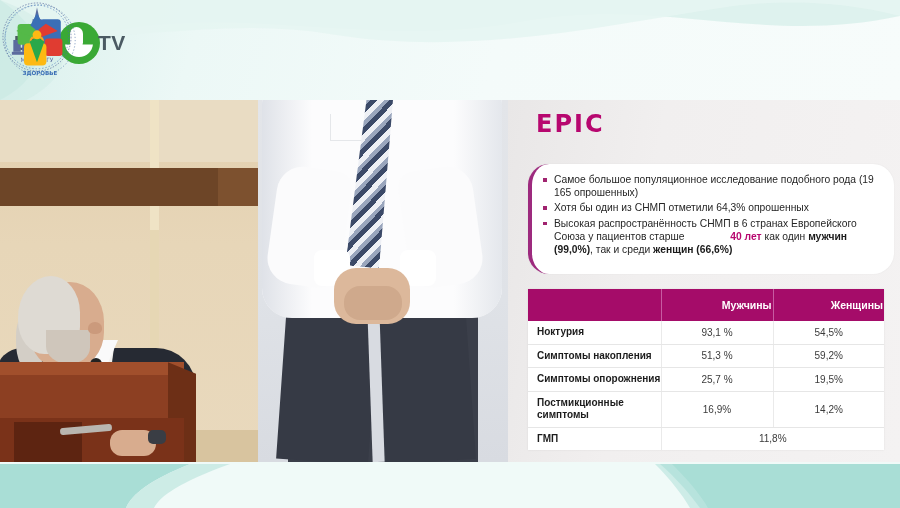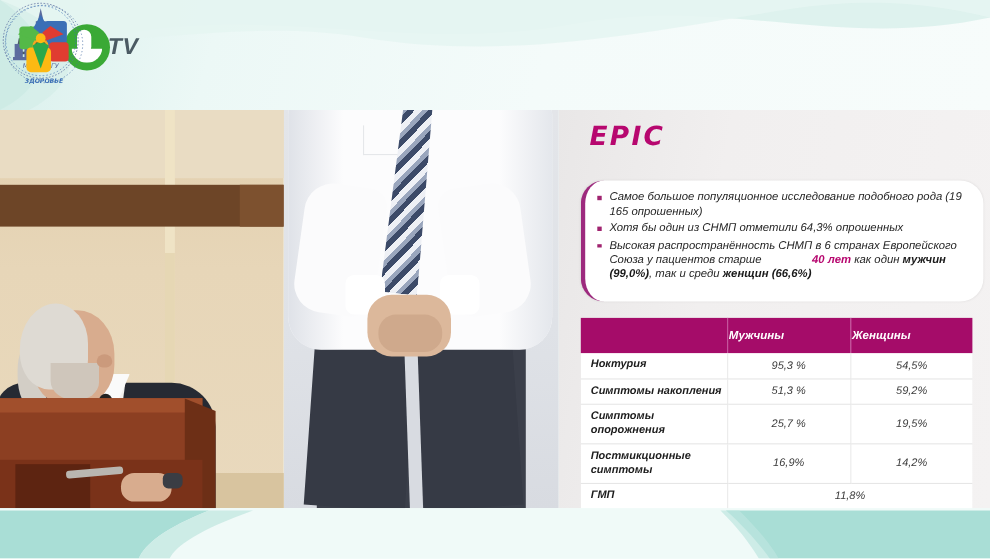--- a/index.html
+++ b/index.html
@@ -2,21 +2,21 @@
 <html><head>
 <meta charset="utf-8">
 <style>
   html,body{margin:0;padding:0;}
   body{
     width:900px;height:508px;overflow:hidden;
     font-family:"Liberation Sans","DejaVu Sans",sans-serif;
     background:#ffffff;
     position:relative;
   }
-  #stage{position:absolute;inset:0;width:900px;height:508px;overflow:hidden;background:#f2faf8;font-style:italic;}
+  #stage{position:absolute;inset:0;width:900px;height:508px;overflow:hidden;background:#f2faf8;}
 
   
   .header{
     position:absolute;left:0;top:0;width:900px;height:100px;
     background:linear-gradient(105deg,#d9f0ec 0%,#ecf8f6 22%,#f4fbfa 55%,#f7fcfb 100%);
     overflow:hidden;
   }
   .header svg{position:absolute;left:0;top:0;}
   .logo-uro{
     position:absolute;left:14px;top:22px;width:120px;height:42px;
@@ -140,21 +140,21 @@
     content:"";position:absolute;left:-11px;top:5px;width:3.5px;height:3.5px;background:#a0236f;
   }
   .bullets b{font-weight:bold;color:#1a1a1a;}
   .hl{color:#b7076f;font-weight:bold;margin-left:43px;}
 
   
   .tbl-wrap{position:absolute;left:20px;top:189px;width:356px;background:#fff;
     box-shadow:0 0 2px rgba(0,0,0,.08);}
   table{border-collapse:collapse;width:356px;table-layout:fixed;}
   th{background:#a50c69;color:#ffffff;font-size:10.5px;font-weight:bold;height:30px;
-     text-align:left;border-right:1px solid #c75ba1;}
+     text-align:right;border-right:1px solid #c75ba1;}
   th:last-child{border-right:none;}
   th.blank{background:#a50c69;}
   td{font-size:10px;color:#3b3b3b;border-bottom:1px solid #e6e6e6;
      border-right:1px solid #eaeaea;padding:5px 0;text-align:center;}
   td:last-child{border-right:none;}
   td.rowhead{text-align:left;padding-left:9px;color:#1c1c1c;font-weight:bold;font-size:10px;line-height:12.5px;}
   tr:last-child td{border-bottom:none;}
   col.c1{width:133px;}
   col.c2{width:112px;}
   col.c3{width:111px;}
@@ -287,21 +287,21 @@
         <thead>
           <tr>
             <th class="blank"></th>
             <th>Мужчины</th>
             <th>Женщины</th>
           </tr>
         </thead>
         <tbody>
           <tr>
             <td class="rowhead">Ноктурия</td>
-            <td>95,3 %</td>
+            <td>93,1 %</td>
             <td>54,5%</td>
           </tr>
           <tr>
             <td class="rowhead">Симптомы накопления</td>
             <td>51,3 %</td>
             <td>59,2%</td>
           </tr>
           <tr>
             <td class="rowhead">Симптомы опорожнения</td>
             <td>25,7 %</td>

